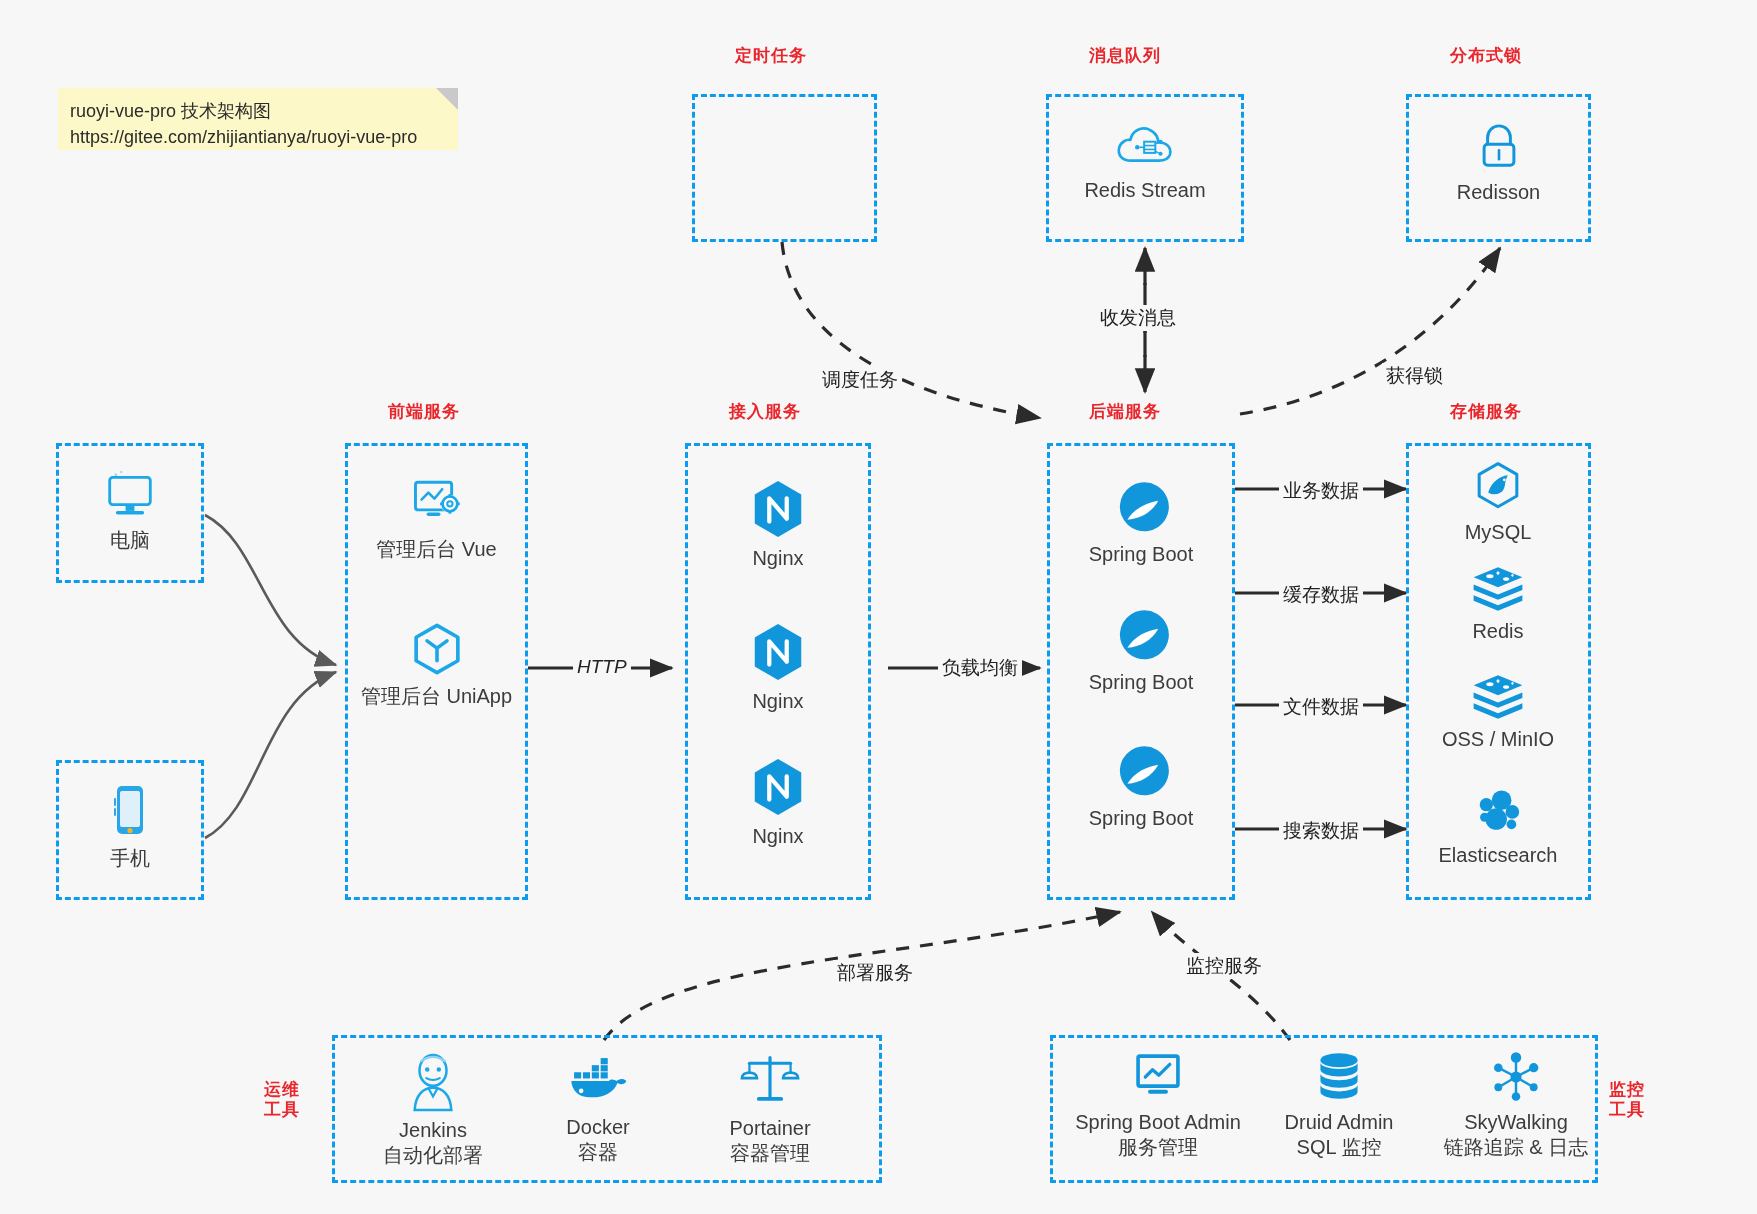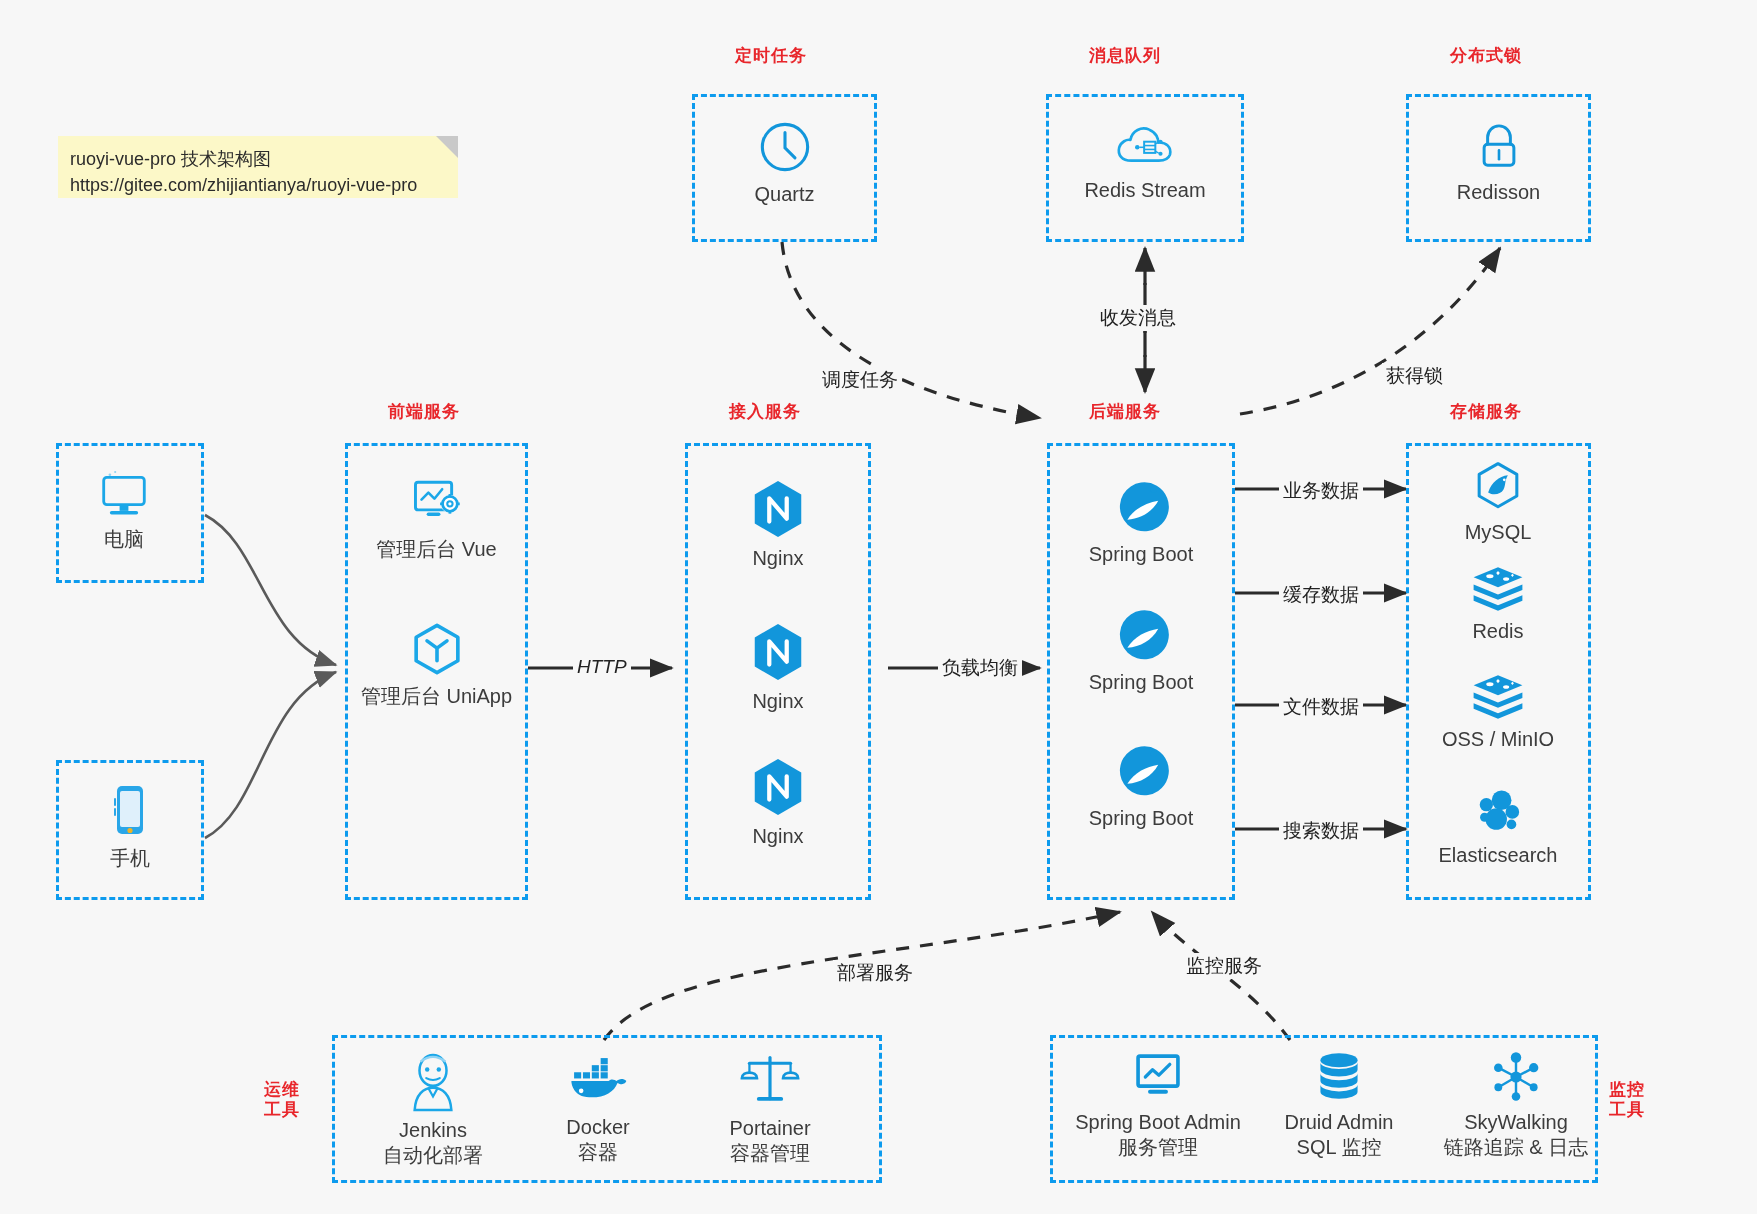--- a/index.html
+++ b/index.html
@@ -43,21 +43,20 @@
   .node .cap2 { font-size: 20px; color:#3c3c3c; text-align:center; line-height:1.25; }
   .ico { display:block; }
 
   
   #note {
     position: absolute;
     left: 58px; top: 88px;
     width: 400px; height: 62px;
     background: #fcf8c8;
     padding: 10px 12px 0 12px;
-    margin-top: 48px;
   }
   #note .ln { font-size: 18px; color: #2b2b2b; line-height: 1.45; white-space: nowrap; }
   #note .fold {
     position: absolute; right: 0; top: 0;
     width: 0; height: 0;
     border-left: 22px solid transparent;
     border-top: 22px solid #c9c9c9;
   }
 
   
@@ -111,27 +110,20 @@
   </svg>
 
   <div id="note">
     <div class="fold"></div>
     <div class="ln">ruoyi-vue-pro 技术架构图</div>
     <div class="ln">https://gitee.com/zhijiantianya/ruoyi-vue-pro</div>
   </div>
 
   <div class="group-title" style="left:735px; top:44px;">定时任务</div>
   <div class="box" style="left:692px; top:94px; width:185px; height:148px;"></div>
-  <div class="node" style="left:722px; top:118px; width:125px;">
-    <svg class="ico" width="58" height="58" viewBox="0 0 64 64">
-      <circle cx="32" cy="32" r="25" fill="none" stroke="#1296db" stroke-width="3.4"></circle>
-      <path d="M32 16 L32 33 L43 44" fill="none" stroke="#1296db" stroke-width="3.4" stroke-linecap="round"></path>
-    </svg>
-    <div class="cap">Quartz</div>
-  </div>
 
   <div class="group-title" style="left:1089px; top:44px;">消息队列</div>
   <div class="box" style="left:1046px; top:94px; width:198px; height:148px;"></div>
   <div class="node" style="left:1078px; top:120px; width:134px;">
     <svg class="ico" width="62" height="52" viewBox="0 0 72 58">
       <path d="M20 46 C9 46 4 39 6 31 C8 24 15 21 19 22 C21 11 32 6 41 10 C49 13 52 21 51 25
                C61 24 67 31 65 39 C63 45 57 46 52 46 Z" fill="none" stroke="#1ba7e8" stroke-width="3.1" stroke-linejoin="round"></path>
       <rect x="35" y="24" width="13" height="13" fill="none" stroke="#1ba7e8" stroke-width="2.3"></rect>
       <line x1="35" y1="28.5" x2="48" y2="28.5" stroke="#1ba7e8" stroke-width="1.8"></line>
       <line x1="35" y1="33" x2="48" y2="33" stroke="#1ba7e8" stroke-width="1.8"></line>
@@ -150,21 +142,21 @@
   <div class="node" style="left:1436px; top:118px; width:125px;">
     <svg class="ico" width="56" height="56" viewBox="0 0 64 64">
       <path d="M19 30 V22 a13 13 0 0 1 26 0 V30" fill="none" stroke="#1296db" stroke-width="3.4" stroke-linecap="round"></path>
       <rect x="15" y="30" width="34" height="24" rx="4" fill="none" stroke="#1296db" stroke-width="3.4"></rect>
       <line x1="32" y1="37" x2="32" y2="47" stroke="#1296db" stroke-width="3" stroke-linecap="round"></line>
     </svg>
     <div class="cap">Redisson</div>
   </div>
 
   <div class="box" style="left:56px; top:443px; width:148px; height:140px;"></div>
-  <div class="node" style="left:72px; top:468px; width:104px;font-family:Liberation Mono, monospace;">
+  <div class="node" style="left:78px; top:468px; width:104px;">
     <svg class="ico" width="60" height="54" viewBox="0 0 68 60">
       <rect x="11" y="10" width="46" height="31" rx="3.5" fill="none" stroke="#1ba7e8" stroke-width="3.2"></rect>
       <rect x="29" y="41" width="10" height="7" fill="#1ba7e8"></rect>
       <rect x="18" y="48" width="32" height="4" rx="2" fill="#1ba7e8"></rect>
       <circle cx="18" cy="7" r="1.5" fill="#8fd3f4"></circle>
       <circle cx="24" cy="4" r="1.2" fill="#8fd3f4"></circle>
     </svg>
     <div class="cap">电脑</div>
   </div>
 

